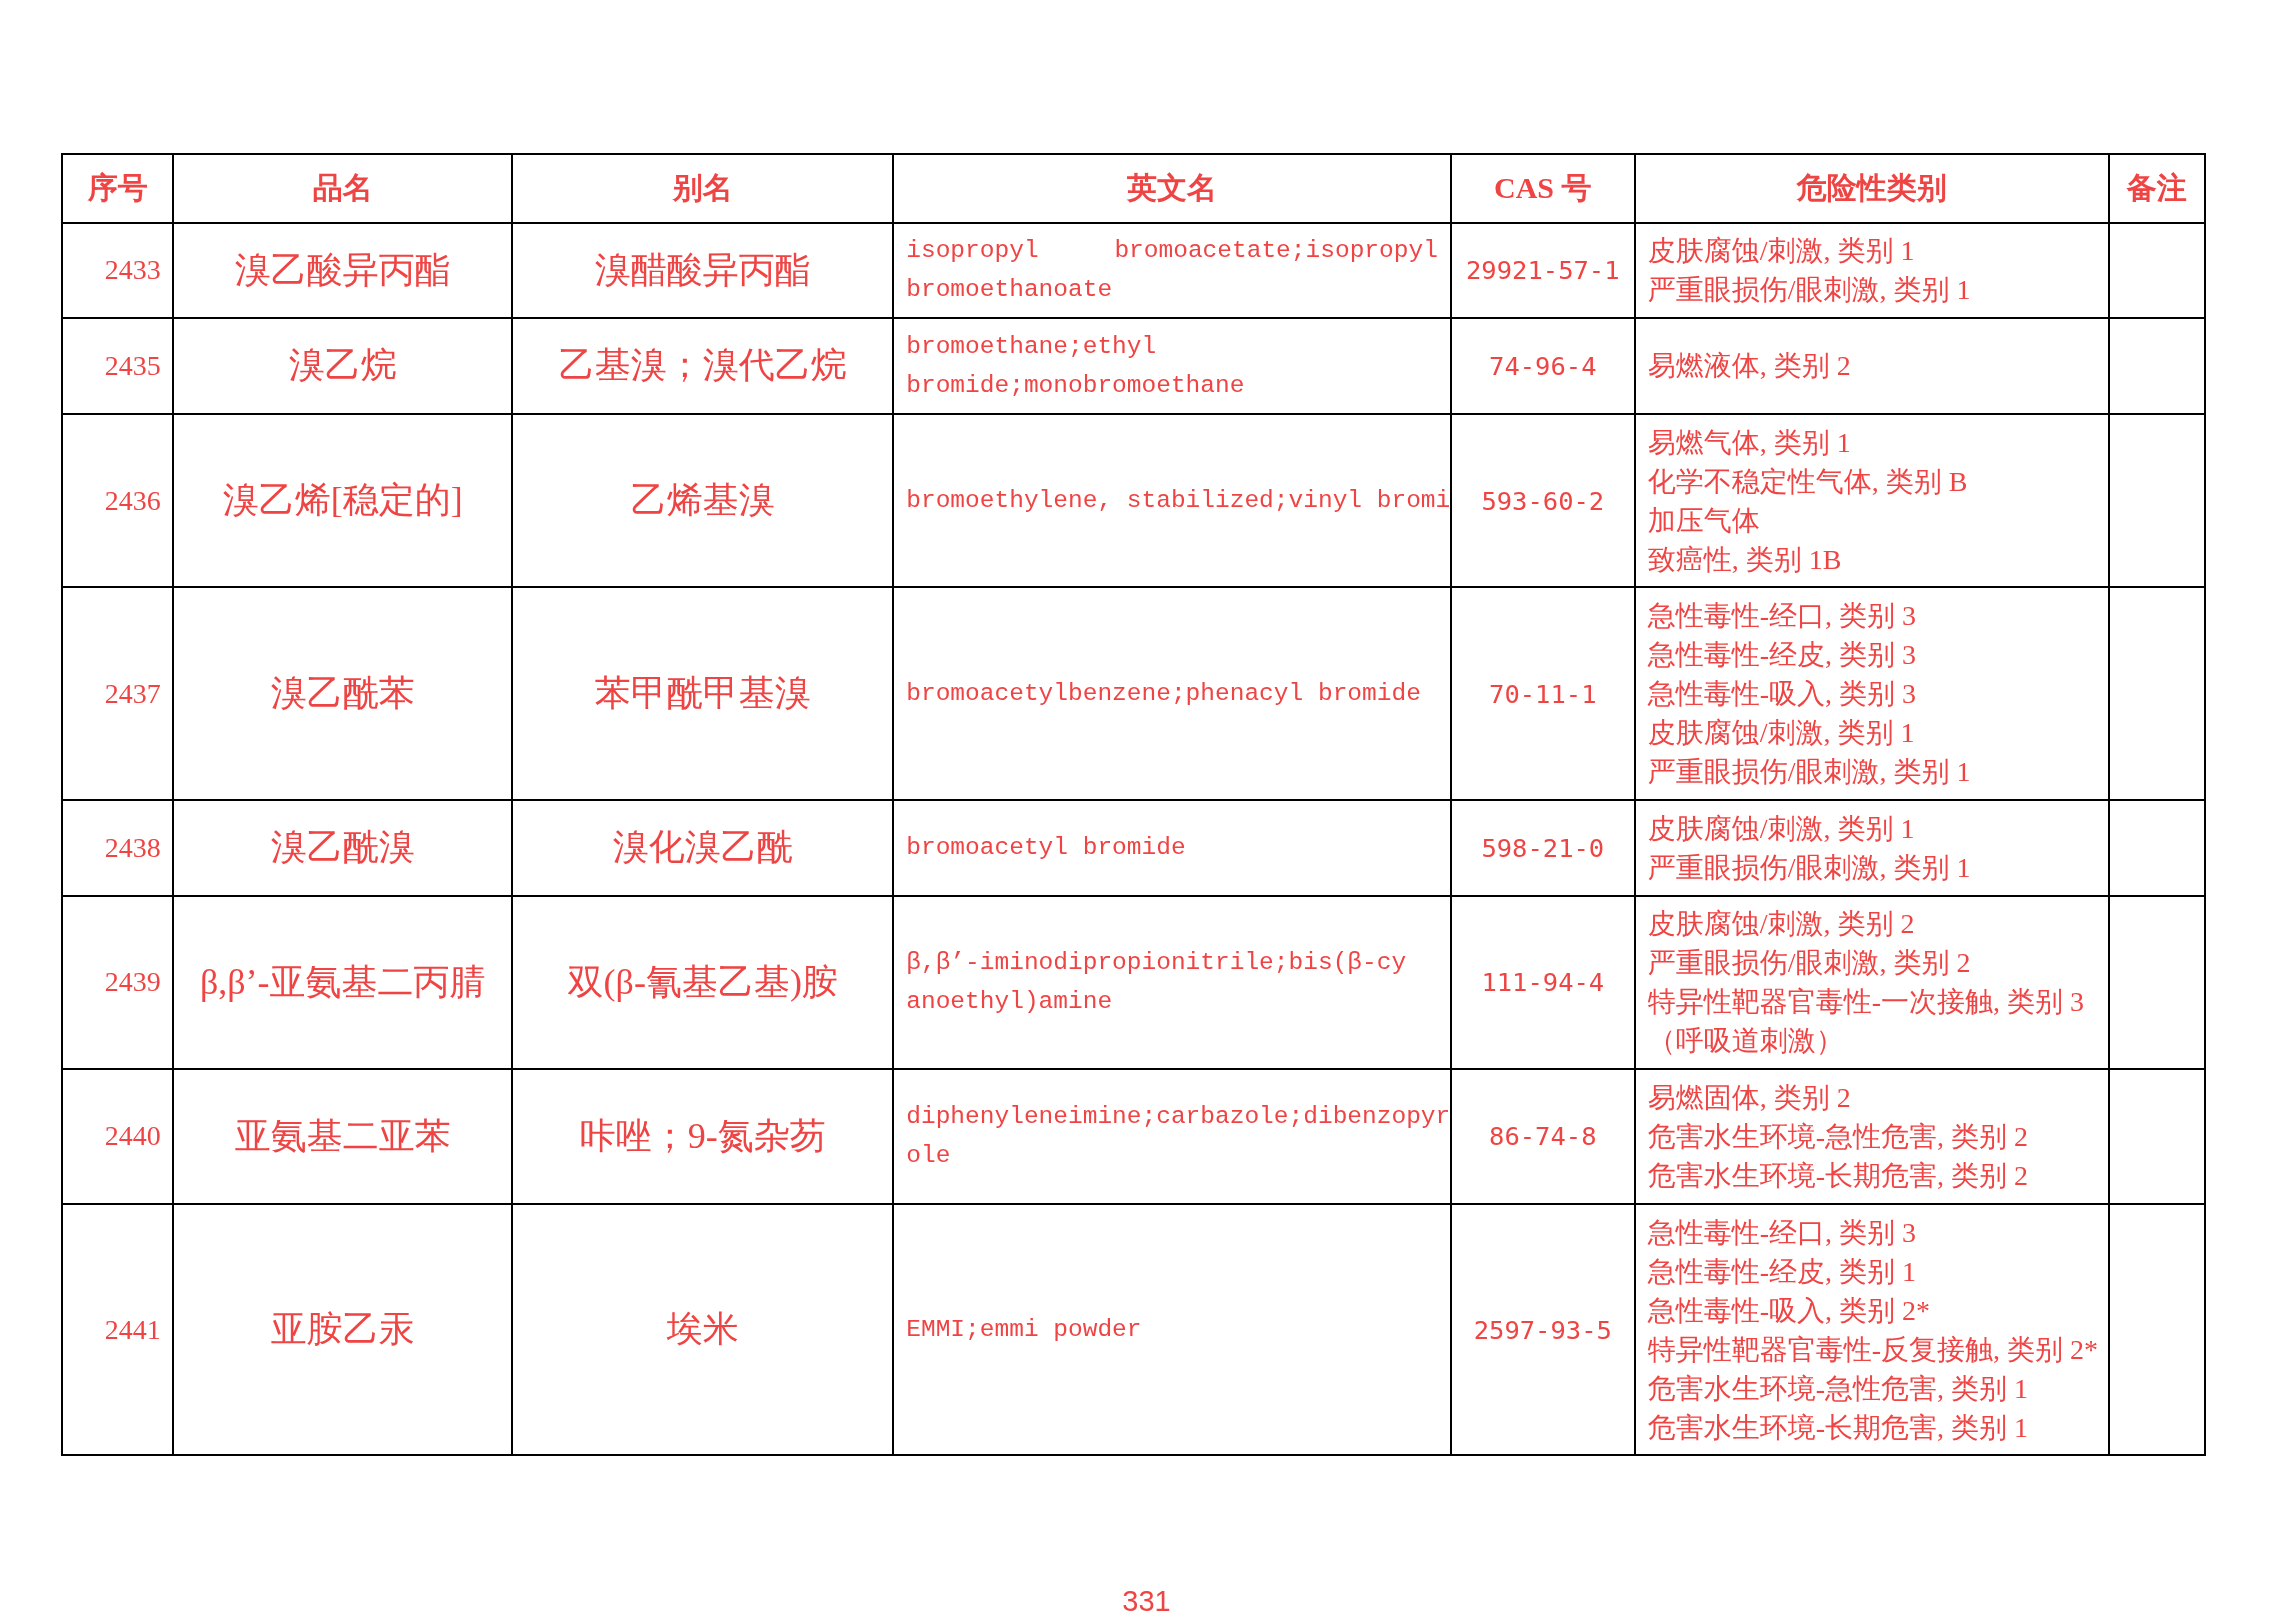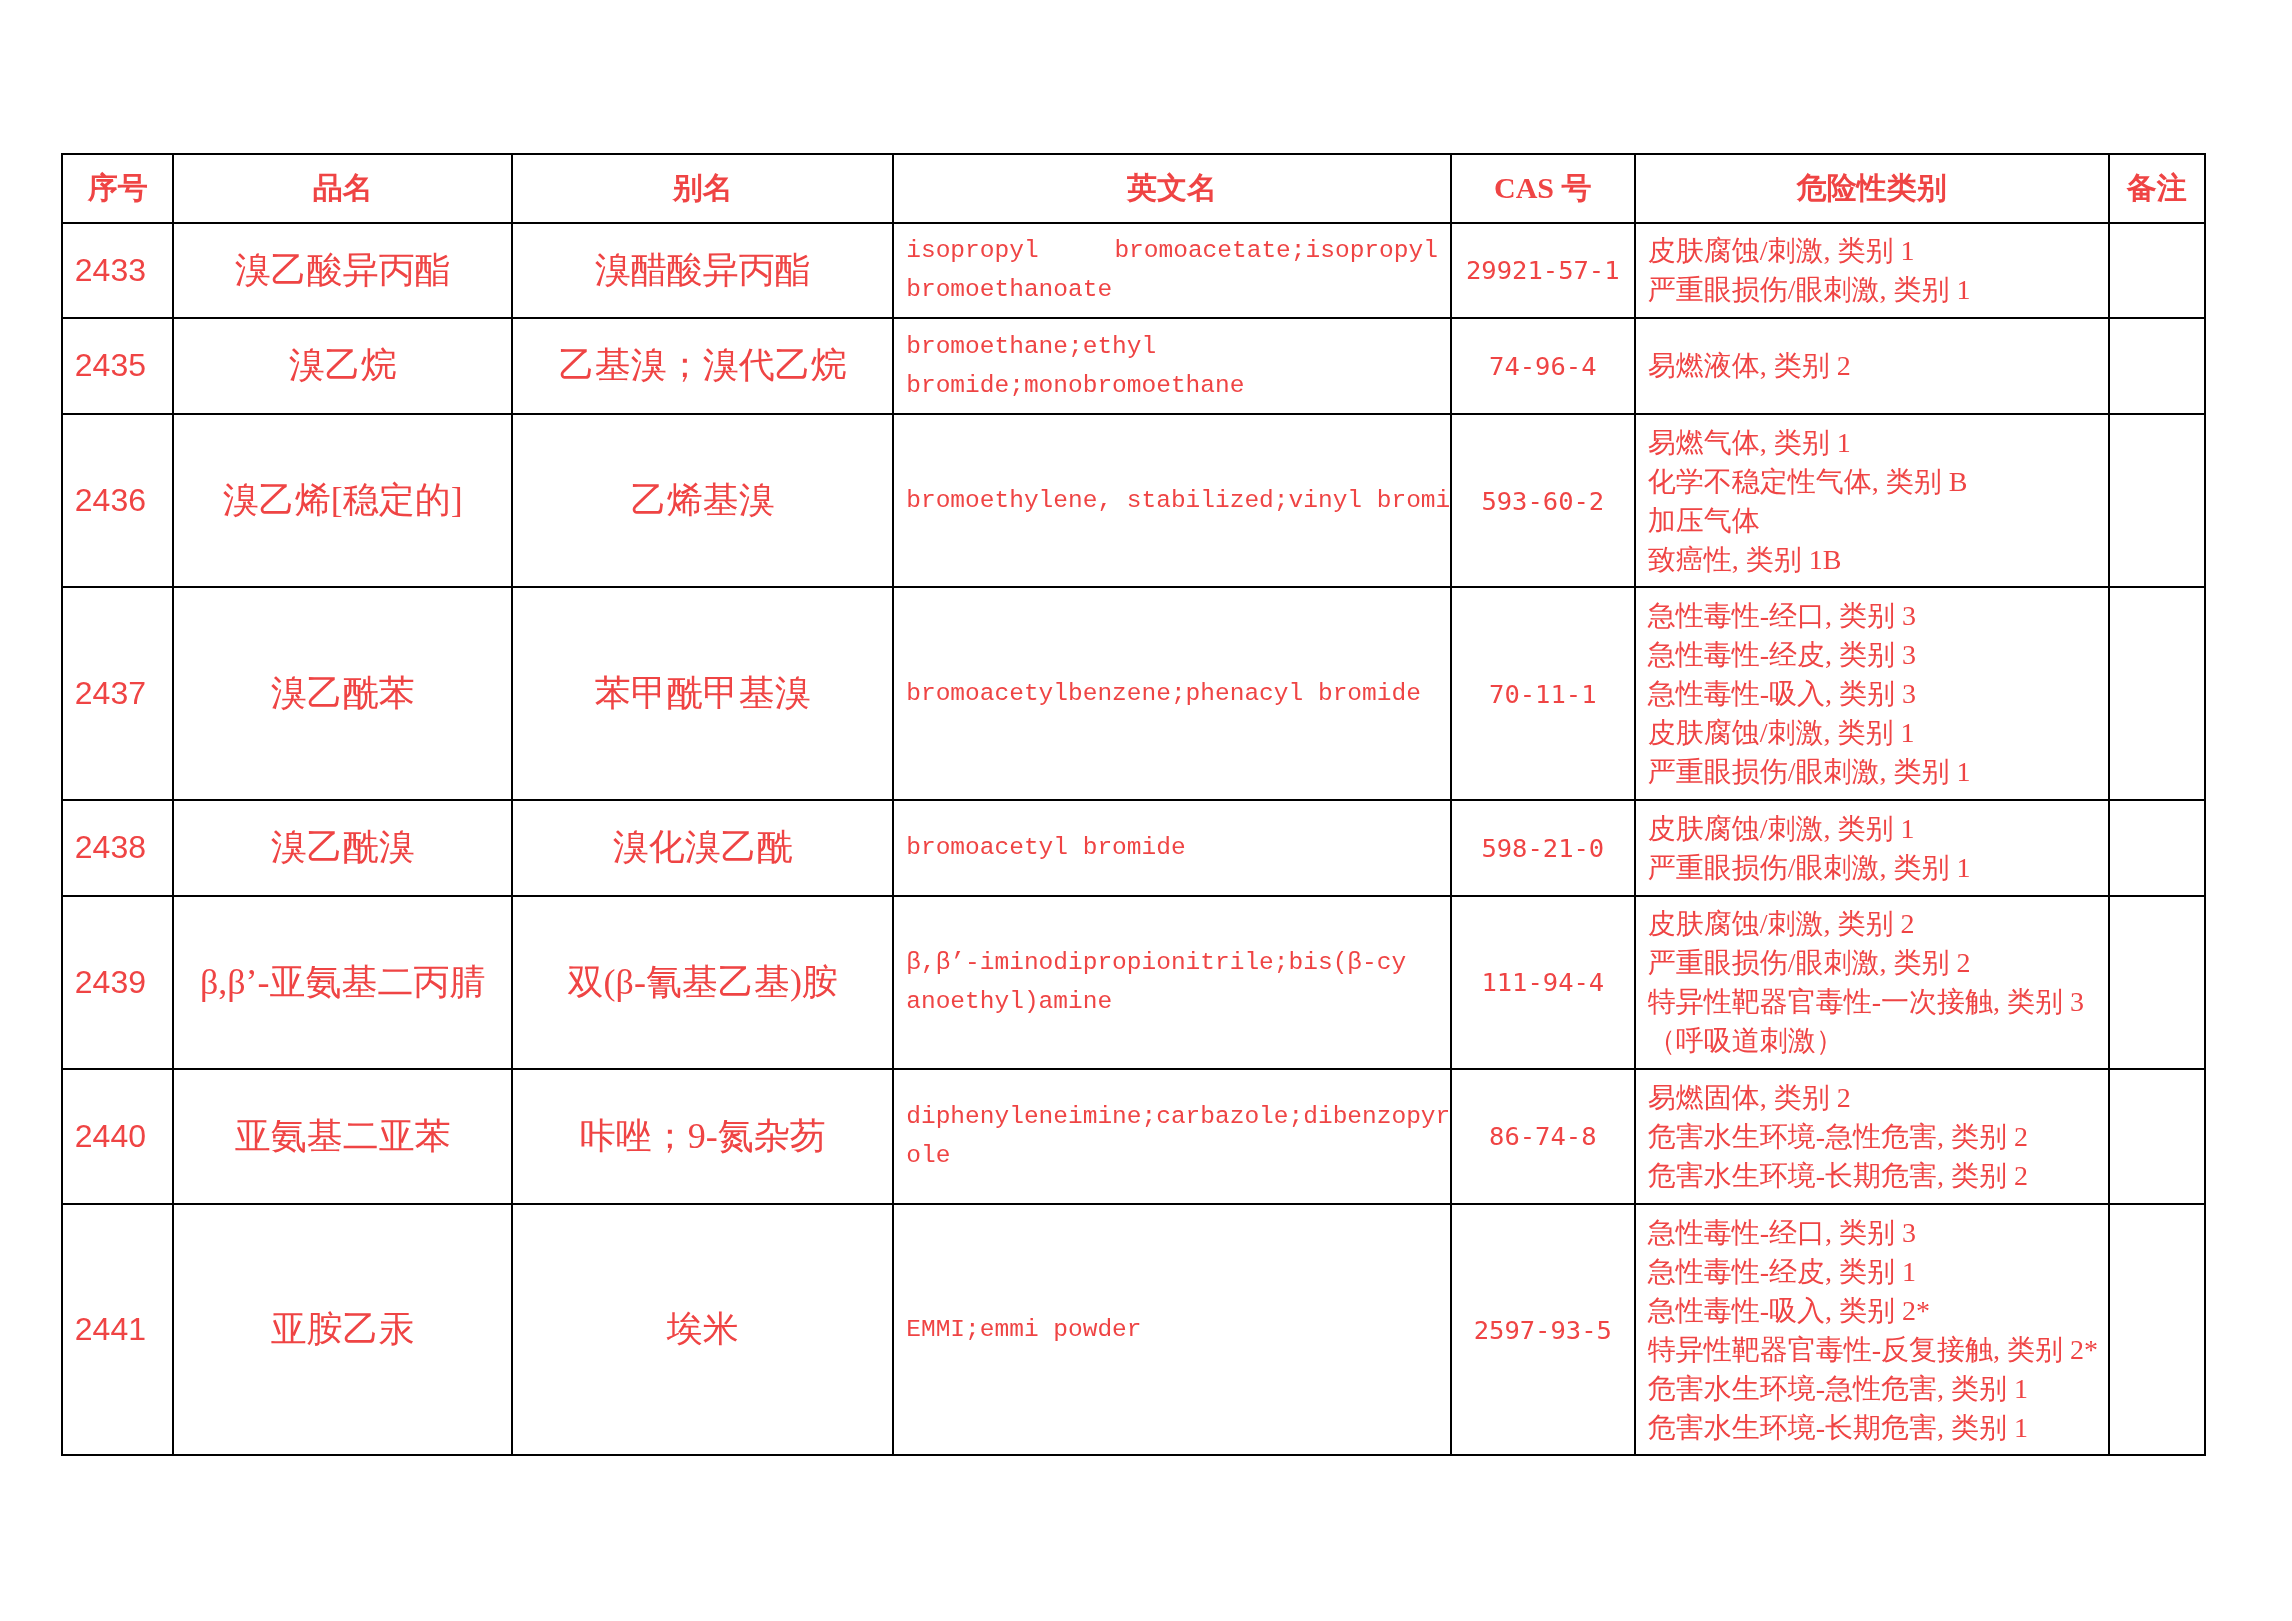--- a/index.html
+++ b/index.html
@@ -26,23 +26,23 @@
   table.chem{border:2.9px solid #000;}
   th.hdr{
     font-size:30px;
     font-weight:bold;
     text-align:center;
     height:51px;
     padding:3.9px 5.9px;
     font-family:"Liberation Serif","DejaVu Serif",serif;
   }
   td.seq{
-    text-align:left;
-    font-size:32px;
-    font-family:Liberation Sans, sans-serif;
+    text-align:right;
+    font-size:28px;
+    font-family:Liberation Serif, serif;
   }
   td.cn{
     font-size:36px;
     text-align:center;
     line-height:39px;
   }
   td.en{
     font-size:24.5px;
     font-family:"DejaVu Sans Mono","Liberation Mono",monospace;
     text-align:left;
@@ -231,15 +231,16 @@
             <div class="haz-line">急性毒性-吸入, 类别 2*</div>
             <div class="haz-line">特异性靶器官毒性-反复接触, 类别 2*</div>
             <div class="haz-line">危害水生环境-急性危害, 类别 1</div>
             <div class="haz-line">危害水生环境-长期危害, 类别 1</div>
           </td>
           <td class="rem"></td>
         </tr>
       </tbody>
   </table>
 
+  <div class="page-number">331</div>
 
 </div>
 
 
 </body></html>

